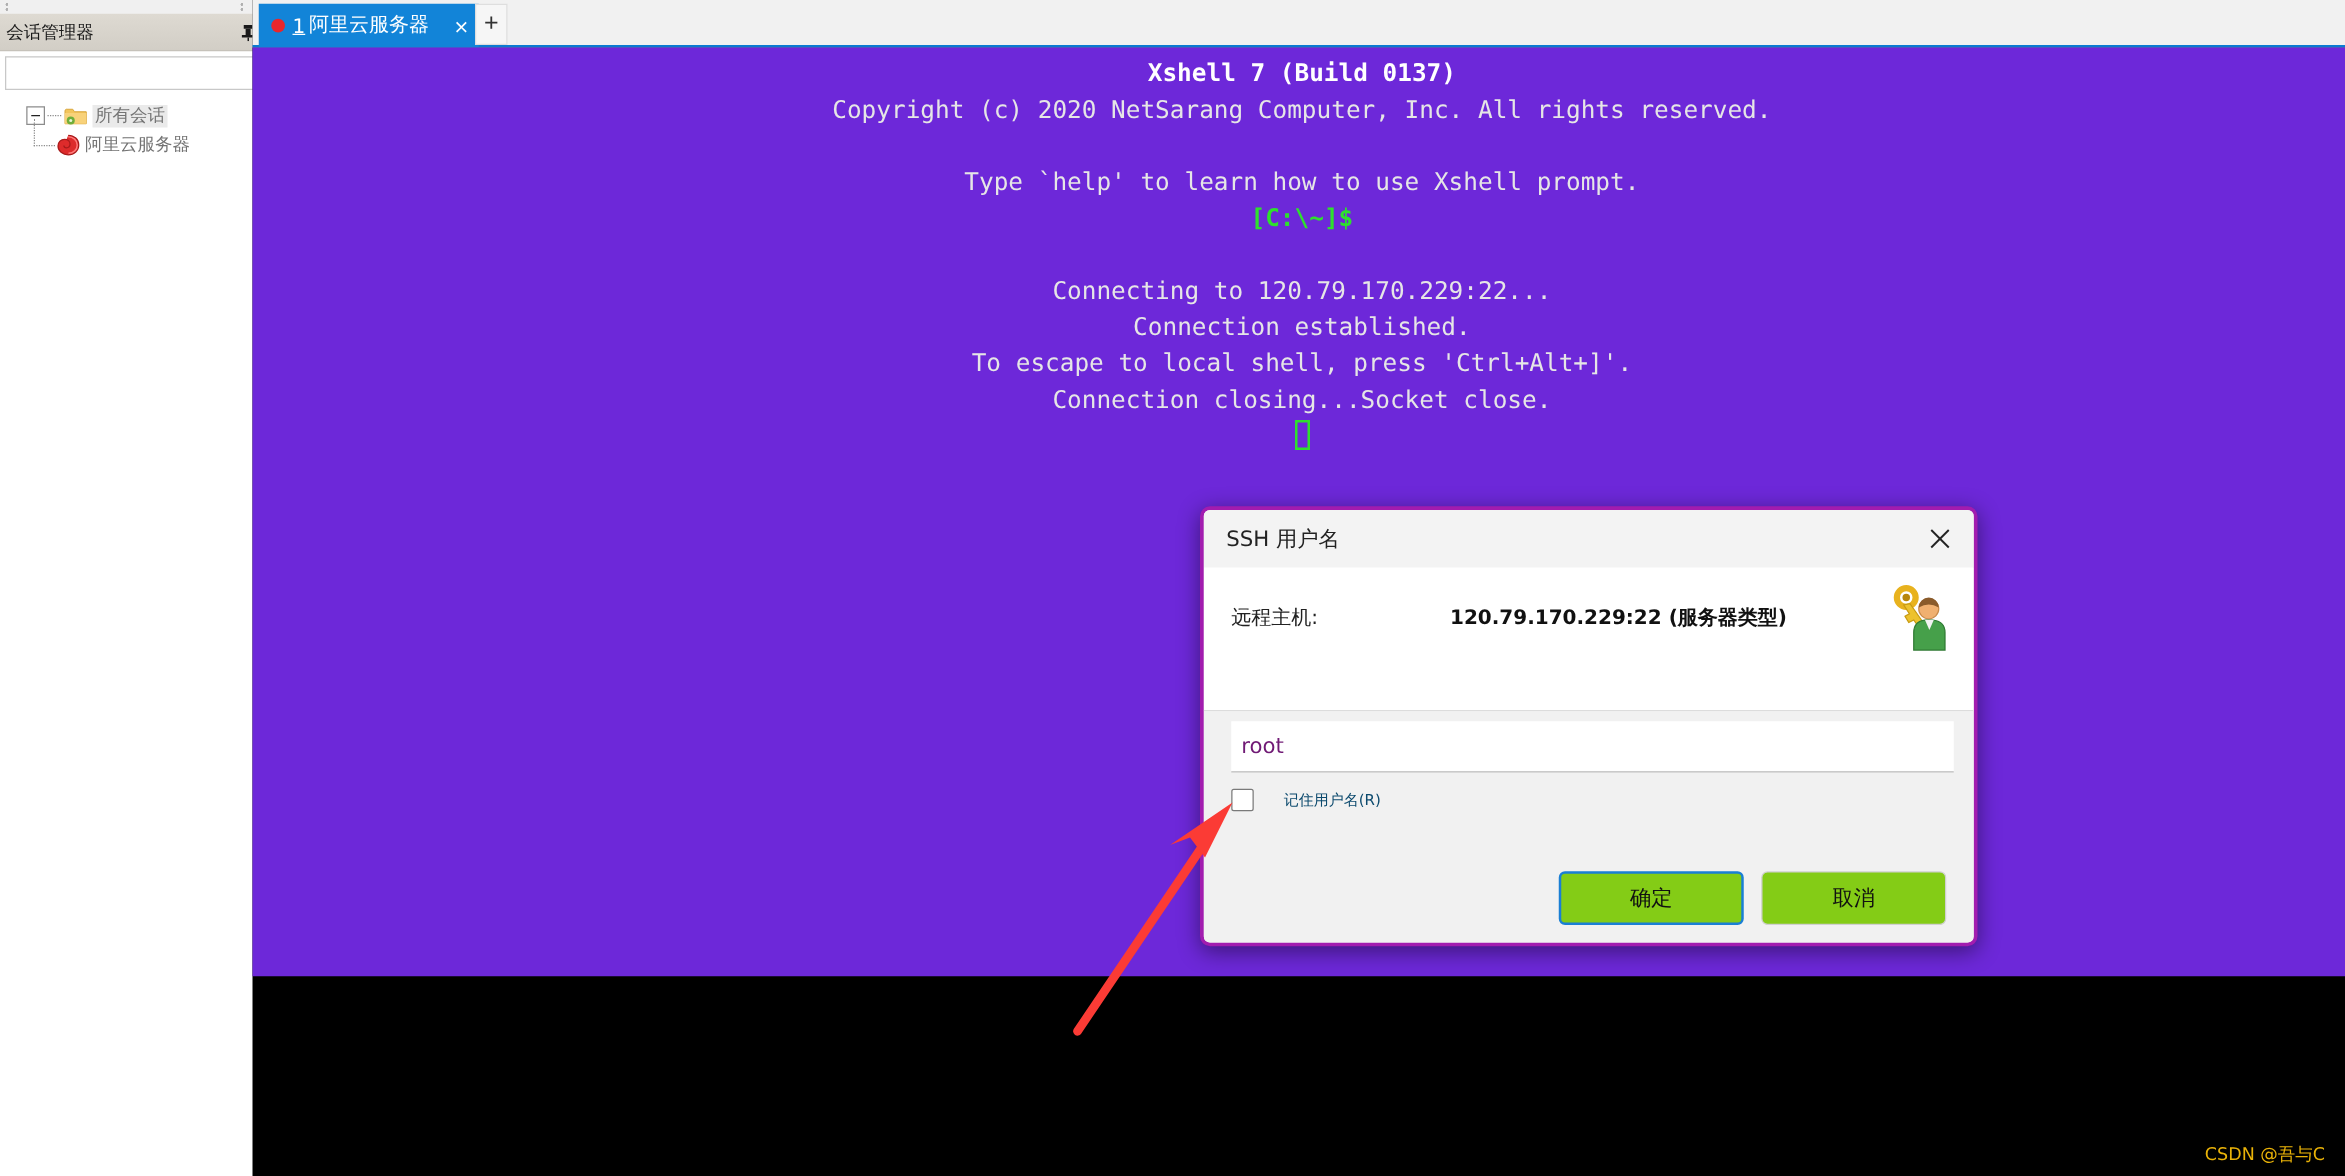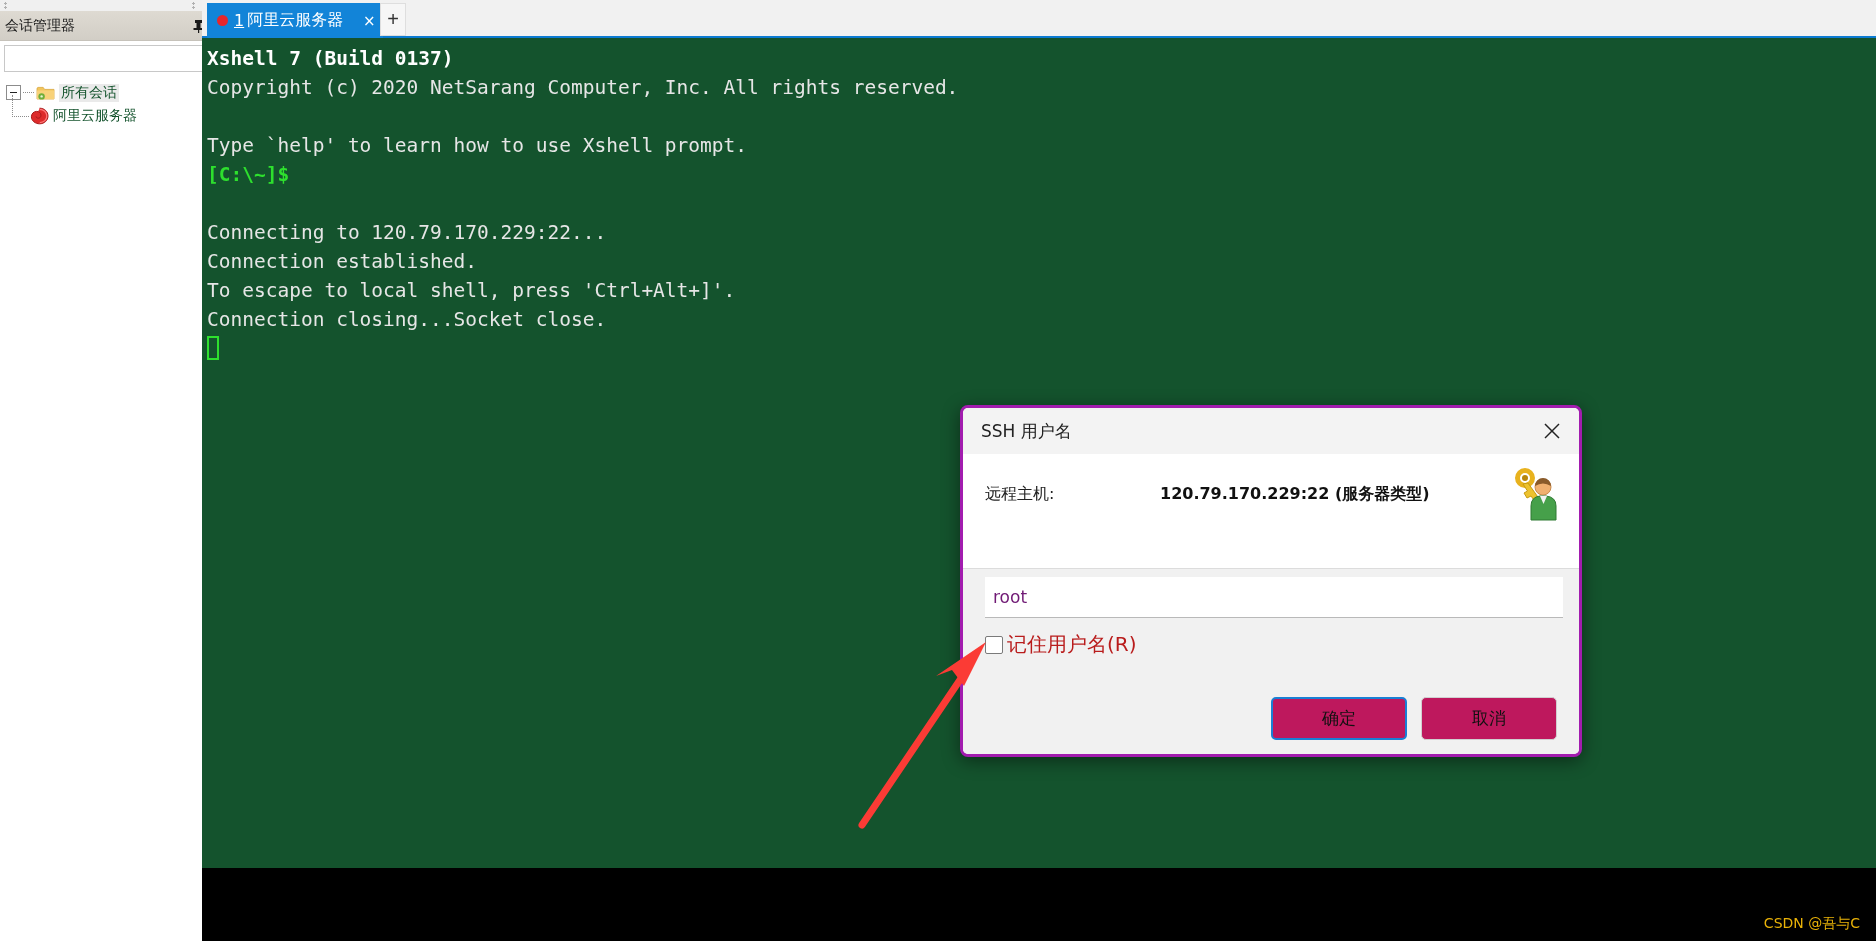--- a/index.html
+++ b/index.html
@@ -87,22 +87,23 @@
     font-family: "Liberation Sans", sans-serif;
   }
   .search-icon {
     position: absolute; right: 4px; top: 4px;
     width: 18px; height: 18px;
   }
 
   .tree {
     margin-top: 9px;
     font-size: 14px;
-    color: #14532d;
+    color: #737373;
     font-family: Liberation Mono, monospace;
+    margin-left: 15px;
   }
   .tree-row {
     display: flex; align-items: center;
     height: 23px;
     white-space: nowrap;
     cursor: default;
   }
   .tree-row.root { padding-left: 6px; }
   .tree-row.child { padding-left: 30px; position: relative; }
   .expander {
@@ -188,29 +189,30 @@
     background: #f6f6f6;
     border: 1px solid #dedede;
     box-sizing: border-box;
     display: flex; align-items: center; justify-content: center;
     font-size: 20px; color: #333;
     cursor: default;
   }
 
   .terminal {
     position: absolute; left: 0; top: 38px;
-    width: 1674px; height: 830px;
-    background: #14532d;
+    width: 1674px; height: 743px;
+    background: #6d28d9;
     padding: 6px 0 0 5px;
     box-sizing: border-box;
     font-family: "DejaVu Sans Mono", "Liberation Mono", monospace;
     font-size: 19.5px;
     line-height: 29px;
     color: #e6e6e6;
     white-space: pre;
+    text-align: center;
   }
   .t-bold { font-weight: bold; color: #ffffff; }
   .t-green { color: #2ee02e; font-weight: bold; }
   .cursor-block {
     display: inline-block;
     width: 12px; height: 24px;
     border: 2px solid #2ee02e;
     box-sizing: border-box;
     vertical-align: -5px;
   }
@@ -316,33 +318,33 @@
   .checkbox {
     width: 18px; height: 18px;
     border: 1px solid #7a7a7a;
     background: #fff;
     border-radius: 2px;
     box-sizing: border-box;
     flex: none;
     cursor: default;
   }
   .check-label {
-    margin-left: 4px;
-    font-size: 20px;
-    color: #b91c1c;
+    margin-left: 24px;
+    font-size: 12px;
+    color: #0c4a6e;
   }
   .dlg-buttons {
     position: absolute;
     right: 22px; bottom: 19px;
     display: flex; gap: 14px;
   }
   .btn {
-    width: 136px; height: 43px;
+    width: 148px; height: 43px;
     border-radius: 5px;
-    background: #be185d;
+    background: #84cc16;
     border: 1px solid #d0d0d0;
     font-size: 17px;
     color: #111;
     display: flex; align-items: center; justify-content: center;
     cursor: default;
     box-sizing: border-box;
     font-family: "DejaVu Sans", "Liberation Sans", sans-serif;
   }
   .btn.primary {
     border: 2px solid #1a7fd4;

